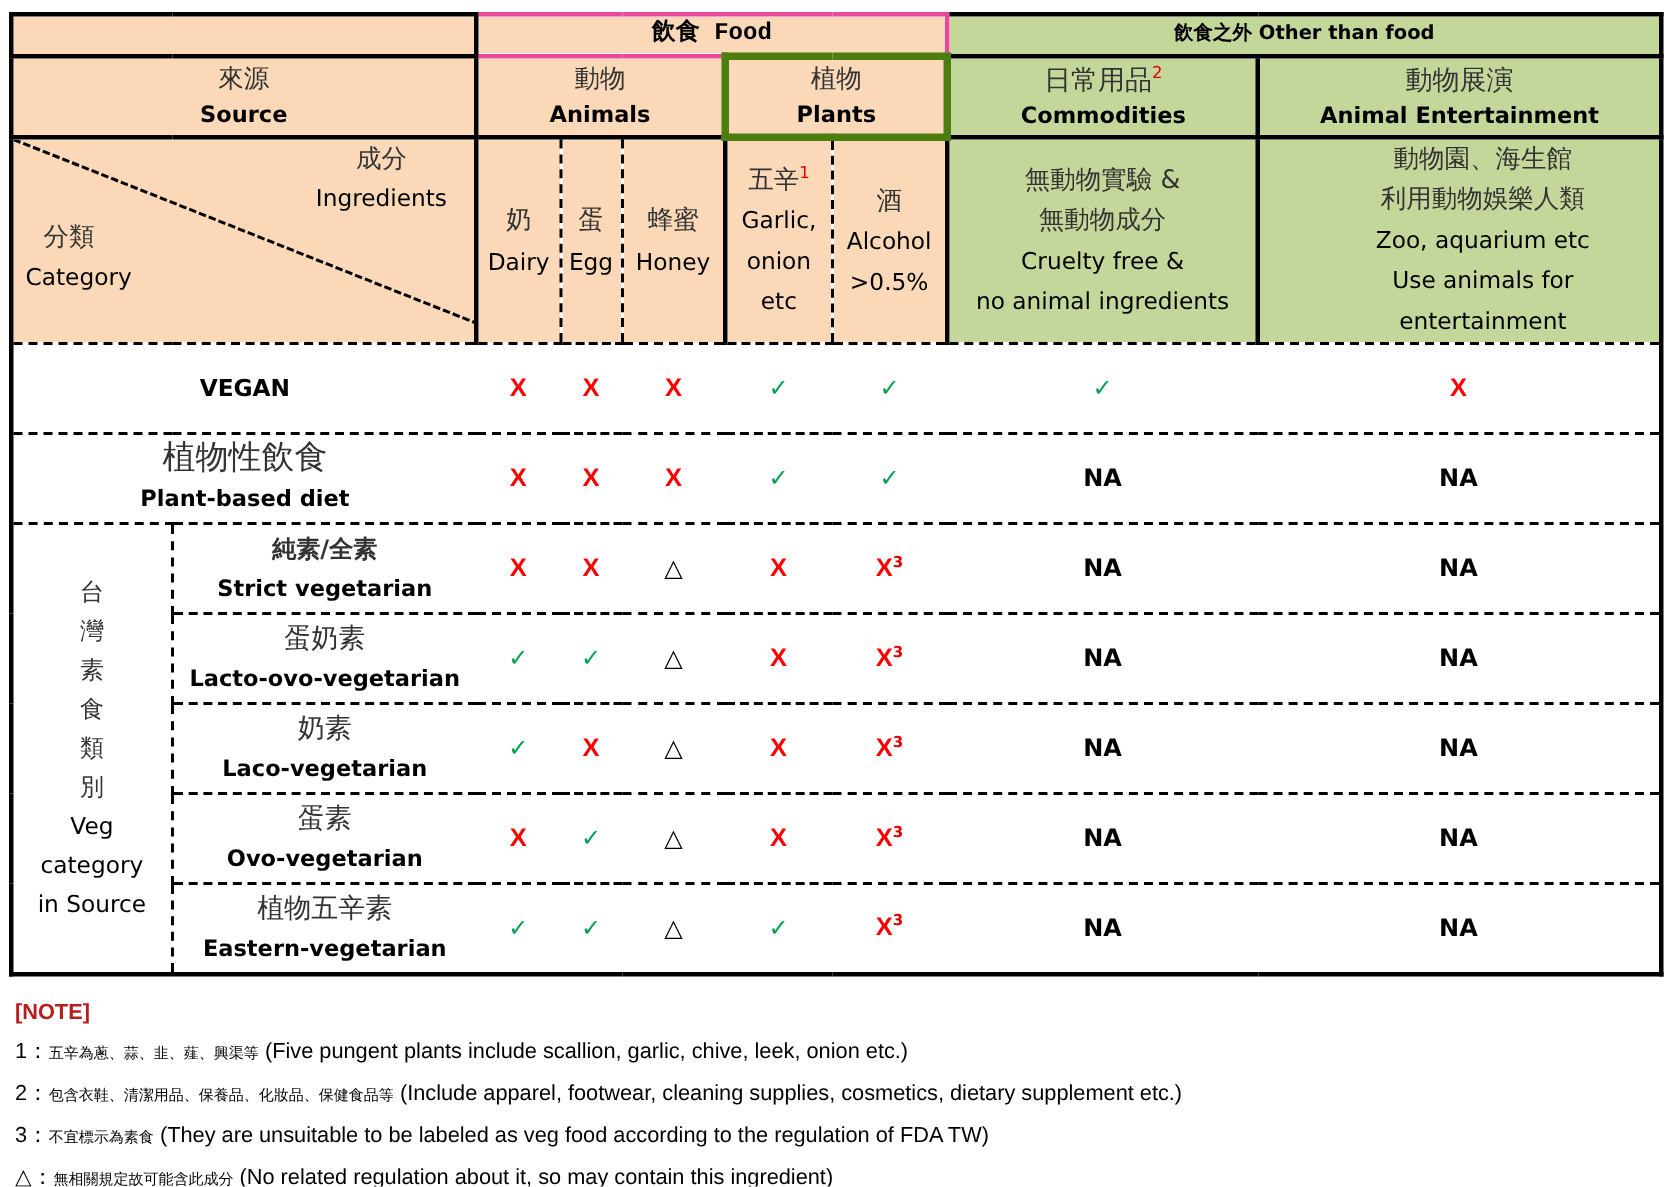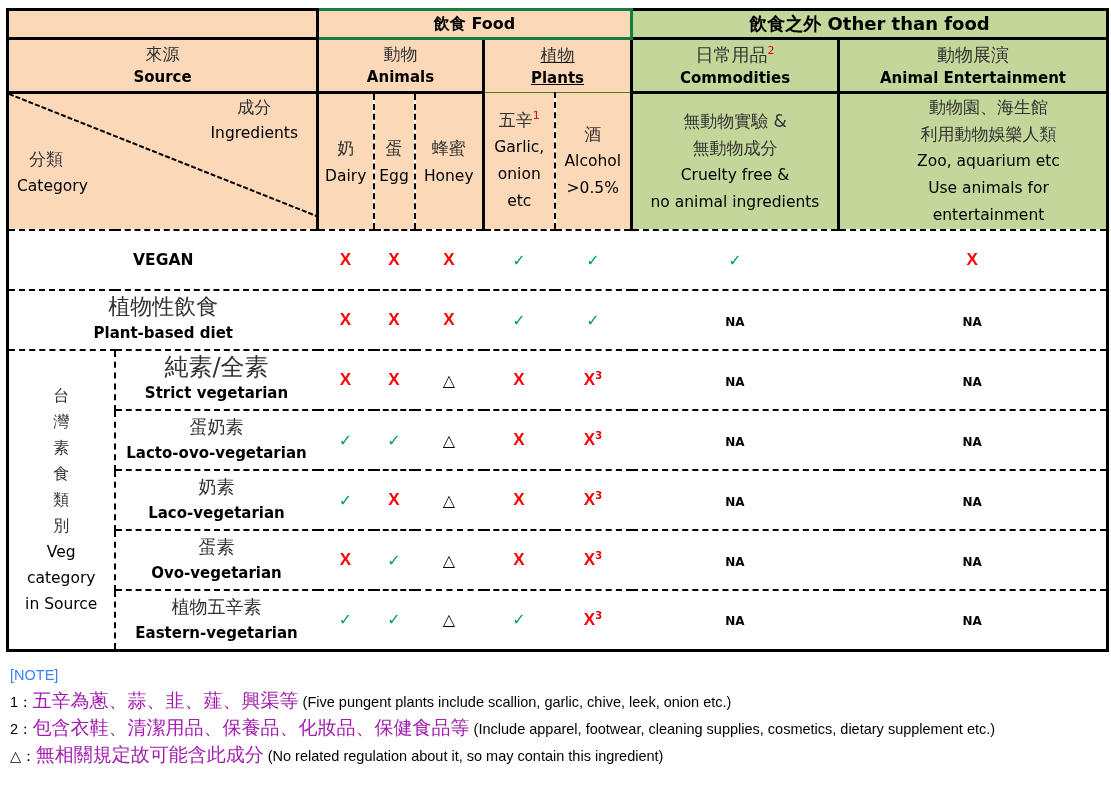--- a/index.html
+++ b/index.html
@@ -12,28 +12,28 @@
   .green { background:#c4d79b; }
   .b { font-weight:bold; }
   .zh { font-size:17px; color:#333; }
   .en { font-size:15.5px; }
   .en-b { font-size:15px; font-weight:bold; }
   .dash-v { border-left:2px dashed #000; }
   .sup { color:#e00000; font-size:11px; vertical-align:super; line-height:0; }
   .xmark { color:#ff0000; font-weight:bold; font-size:17px; font-family:"Liberation Sans Narrow","Liberation Sans",sans-serif; }
   .check { color:#00a050; font-size:16px; font-weight:bold; }
   .tri { font-size:16px; }
-  .na { font-weight:bold; font-size:12px; }
+  .na { font-weight:bold; font-size:16px; }
   .x3sup { color:#e00000; font-size:10px; font-weight:bold; vertical-align:super; line-height:0; }
   .rowdash td { border-top:2px dashed #000; }
   .diag-cell { position:relative; }
   .diag-cell svg { position:absolute; left:0; top:0; }
   .notes { position:absolute; left:10px; top:662px; font-size:14.5px; line-height:26px; font-family:"Liberation Sans",sans-serif; }
-  .notes .title { color:#3b82f6; font-weight:normal; }
-  .notes .zh { font-size:19px; color:#a21caf; }
+  .notes .title { color:#b91c1c; font-weight:bold; }
+  .notes .zh { font-size:10px; color:#000000; }
   .vert { line-height:26px; font-size:16px; color:#333; }
 </style>
 </head>
 <body>
 
 <div class="tbl">
 <table>
   <colgroup>
     <col style="width:107px">
         <col style="width:203px">
@@ -42,34 +42,34 @@
         <col style="width:69px">
     <col style="width:71px">
         <col style="width:77px">
     <col style="width:207px">
         <col style="width:269px">
   </colgroup>
 
   <tbody>
         <tr style="height:28px">
     <td colspan="2" class="peach" style="border:3px solid #000;"></td>
-    <td colspan="5" class="peach b" style="border:3px solid #15803d; font-size:16px;">飲食 Food</td>
-    <td colspan="2" class="green b" style="border:3px solid #000; font-size:18px;">飲食之外 Other than food</td>
+    <td colspan="5" class="peach b" style="border:3px solid #ec4899; font-size:16px;font-family:Liberation Mono, monospace;">飲食 Food</td>
+    <td colspan="2" class="green b" style="border:3px solid #000; font-size:13px;">飲食之外 Other than food</td>
   </tr>
 
   <tr style="height:54px">
     <td colspan="2" class="peach" style="border:3px solid #000;">
       <div class="zh">來源</div>
       <div class="en-b">Source</div>
     </td>
     <td colspan="3" class="peach" style="border:3px solid #000;">
       <div class="zh">動物</div>
       <div class="en-b">Animals</div>
     </td>
-    <td colspan="2" class="peach" style="border:1px solid #4d7c0f;text-decoration:underline;">
+    <td colspan="2" class="peach" style="border:5px solid #4d7c0f;">
       <div class="zh">植物</div>
       <div class="en-b">Plants</div>
     </td>
     <td class="green" style="border:3px solid #000;">
       <div class="zh" style="font-size:18px;"><span>日常用品</span><span class="sup">2</span></div>
       <div class="en-b">Commodities</div>
     </td>
     <td class="green" style="border:3px solid #000;">
       <div class="zh" style="font-size:18px;">動物展演</div>
       <div class="en-b">Animal Entertainment</div>
@@ -160,21 +160,21 @@
       <div>灣</div>
       <div>素</div>
       <div>食</div>
       <div>類</div>
       <div>別</div>
       <div class="en" style="color:#000;">Veg</div>
       <div class="en" style="color:#000;">category</div>
       <div class="en" style="color:#000;">in Source</div>
     </td>
     <td class="dash-v" style="line-height:26px;">
-      <div class="zh" style="font-size:24px;">純素/全素</div>
+      <div class="zh" style="font-size:16px;font-weight:bold;">純素/全素</div>
       <div class="en-b">Strict vegetarian</div>
     </td>
     <td><span class="xmark">X</span></td>
     <td><span class="xmark">X</span></td>
     <td><span class="tri">△</span></td>
     <td><span class="xmark">X</span></td>
     <td><span class="xmark">X</span><span class="x3sup">3</span></td>
     <td><span class="na">NA</span></td>
     <td style="border-right:3px solid #000;"><span class="na">NA</span></td>
   </tr>
@@ -235,14 +235,15 @@
     <td style="border-right:3px solid #000; border-bottom:3px solid #000;"><span class="na">NA</span></td>
   </tr>
 </tbody>
     </table>
 </div>
 
 <div class="notes">
   <div class="title">[NOTE]</div>
   <div><span>1：</span><span class="zh">五辛為蔥、蒜、韭、薤、興渠等</span><span> (Five pungent plants include scallion, garlic, chive, leek, onion etc.)</span></div>
   <div><span>2：</span><span class="zh">包含衣鞋、清潔用品、保養品、化妝品、保健食品等</span><span> (Include apparel, footwear, cleaning supplies, cosmetics, dietary supplement etc.)</span></div>
+  <div><span>3：</span><span class="zh">不宜標示為素食</span><span> (They are unsuitable to be labeled as veg food according to the regulation of FDA TW)</span></div>
   <div><span>△：</span><span class="zh">無相關規定故可能含此成分</span><span> (No related regulation about it, so may contain this ingredient)</span></div>
 </div>
 
 </body></html>

